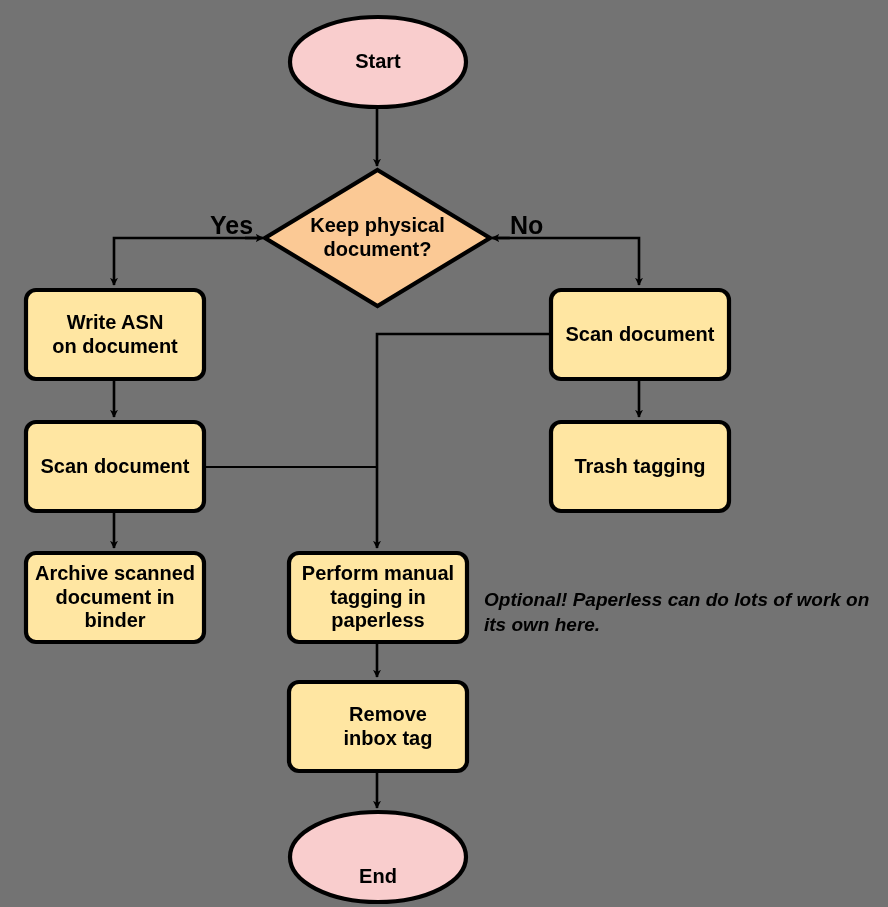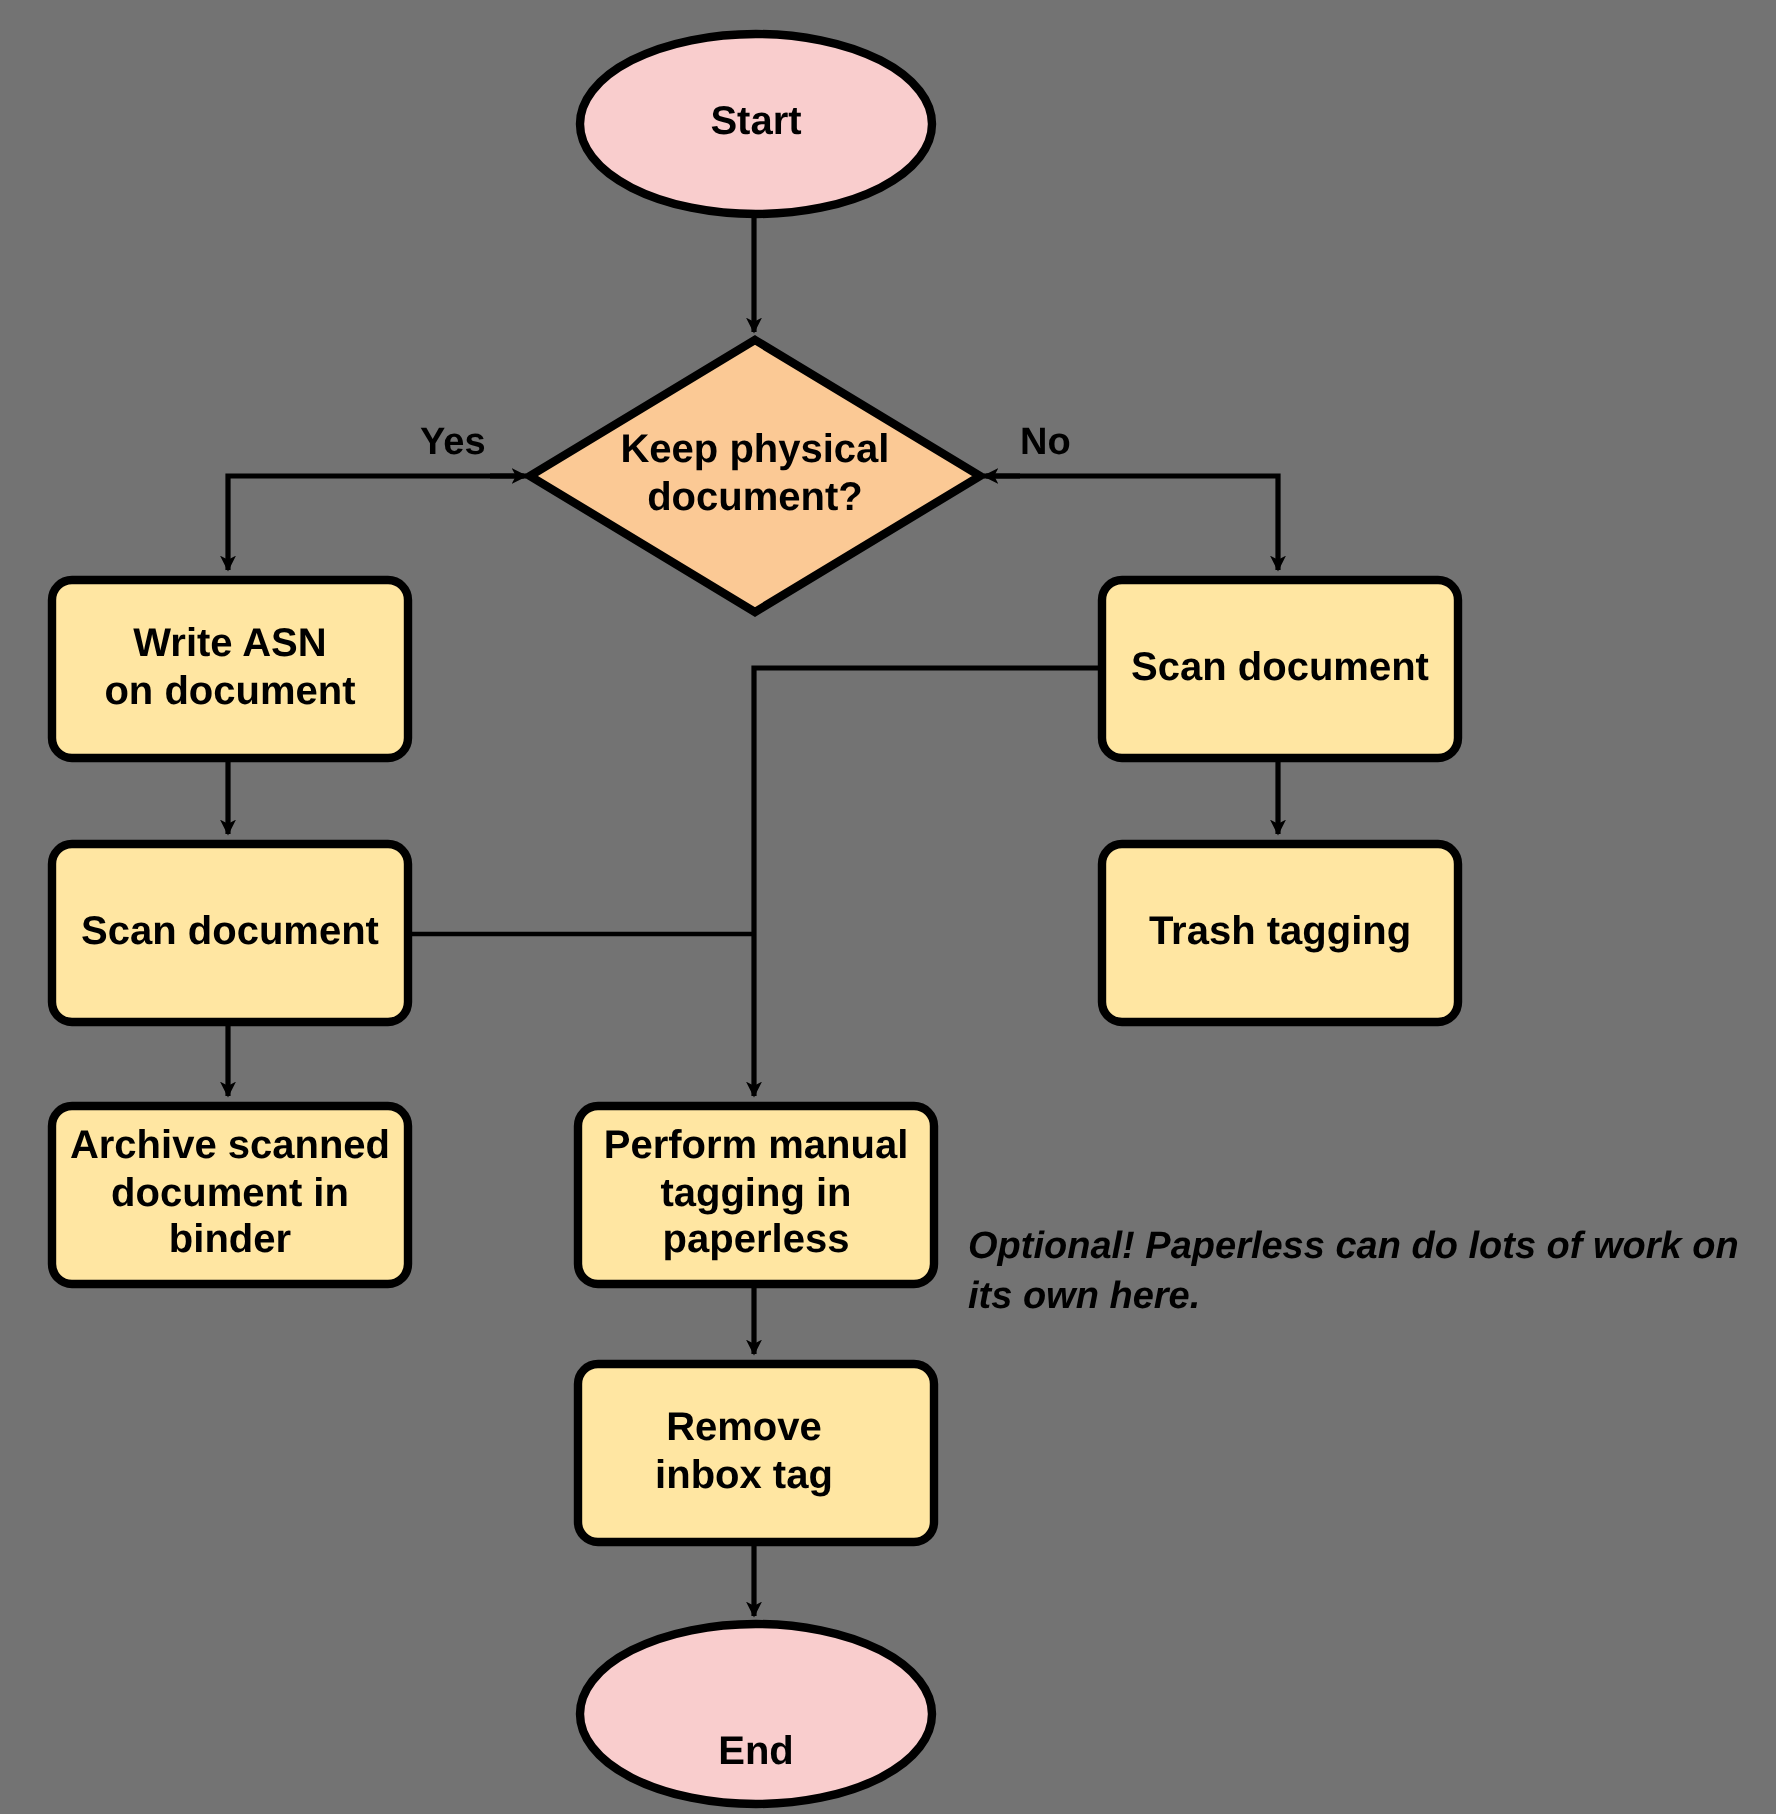--- a/index.html
+++ b/index.html
@@ -34,32 +34,31 @@
     justify-content: center;
     text-align: center;
     line-height: 1.18;
     font-size: 20px;
     color: #000000;
     white-space: pre-line;
     pointer-events: none;
   }
   .edge-label {
     position: absolute;
-    font-size: 19px;
+    font-size: 25px;
     color: #000000;
     white-space: nowrap;
   }
   .note-text {
     position: absolute;
     font-size: 19px;
     font-style: italic;
     line-height: 1.32;
     color: #000000;
     white-space: pre-line;
-    margin-top: 24px;
   }
 </style>
 </head>
 <body>
 
 <div id="chart-root">
 
   <svg id="flow-svg" viewBox="0 0 888 907" xmlns="http://www.w3.org/2000/svg">
     <defs>
       <marker id="arrowhead" markerWidth="10" markerHeight="10" refX="7.2" refY="4" orient="auto" markerUnits="userSpaceOnUse">
@@ -132,21 +131,21 @@
 binder</div>
 
   <div class="node-label" style="left:551px; top:290px; width:178px; height:89px;">Scan document</div>
 
   <div class="node-label" style="left:551px; top:422px; width:178px; height:89px;">Trash tagging</div>
 
   <div class="node-label" style="left:289px; top:553px; width:178px; height:89px;">Perform manual
 tagging in
 paperless</div>
 
-  <div class="node-label" style="left:283px; top:682px; width:178px; height:89px;">Remove
+  <div class="node-label" style="left:299px; top:682px; width:178px; height:89px;">Remove
 inbox tag</div>
 
   <div class="node-label" style="left:290px; top:832px; width:176px; height:90px;">End</div>
 
   <div class="edge-label" style="left:210px; top:211px;">Yes</div>
 
   <div class="edge-label" style="left:510px; top:211px;">No</div>
 
   <div class="note-text" style="left:484px; top:587px; width:400px;">Optional! Paperless can do lots of work on
 its own here.</div>

